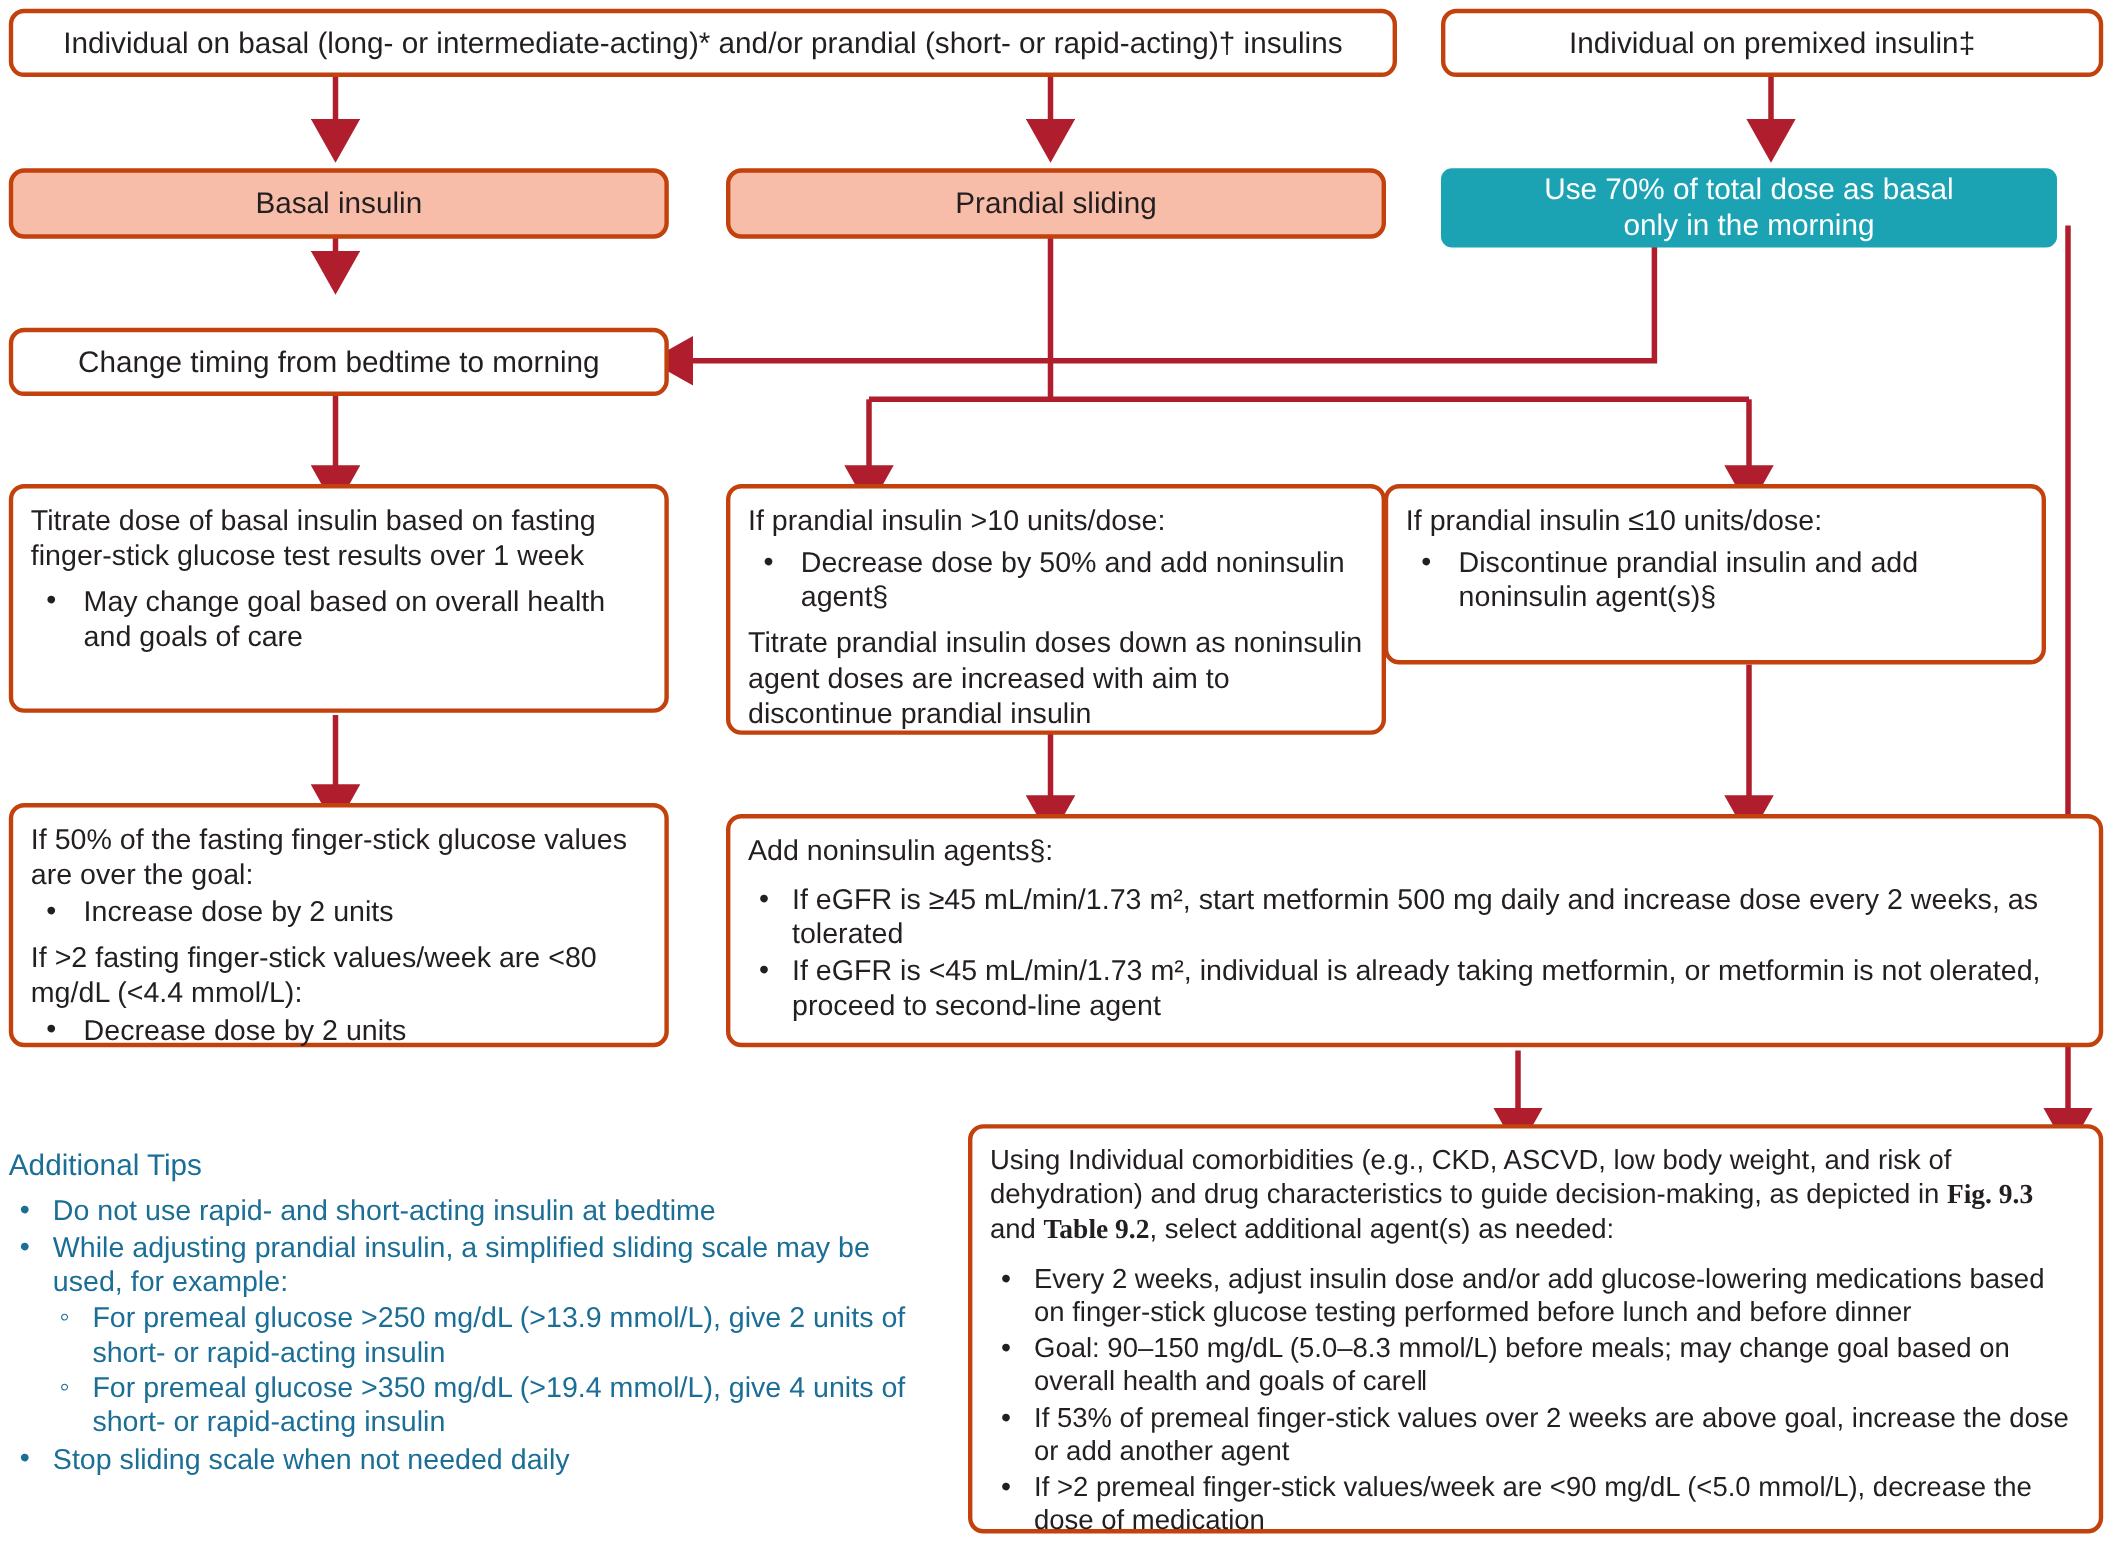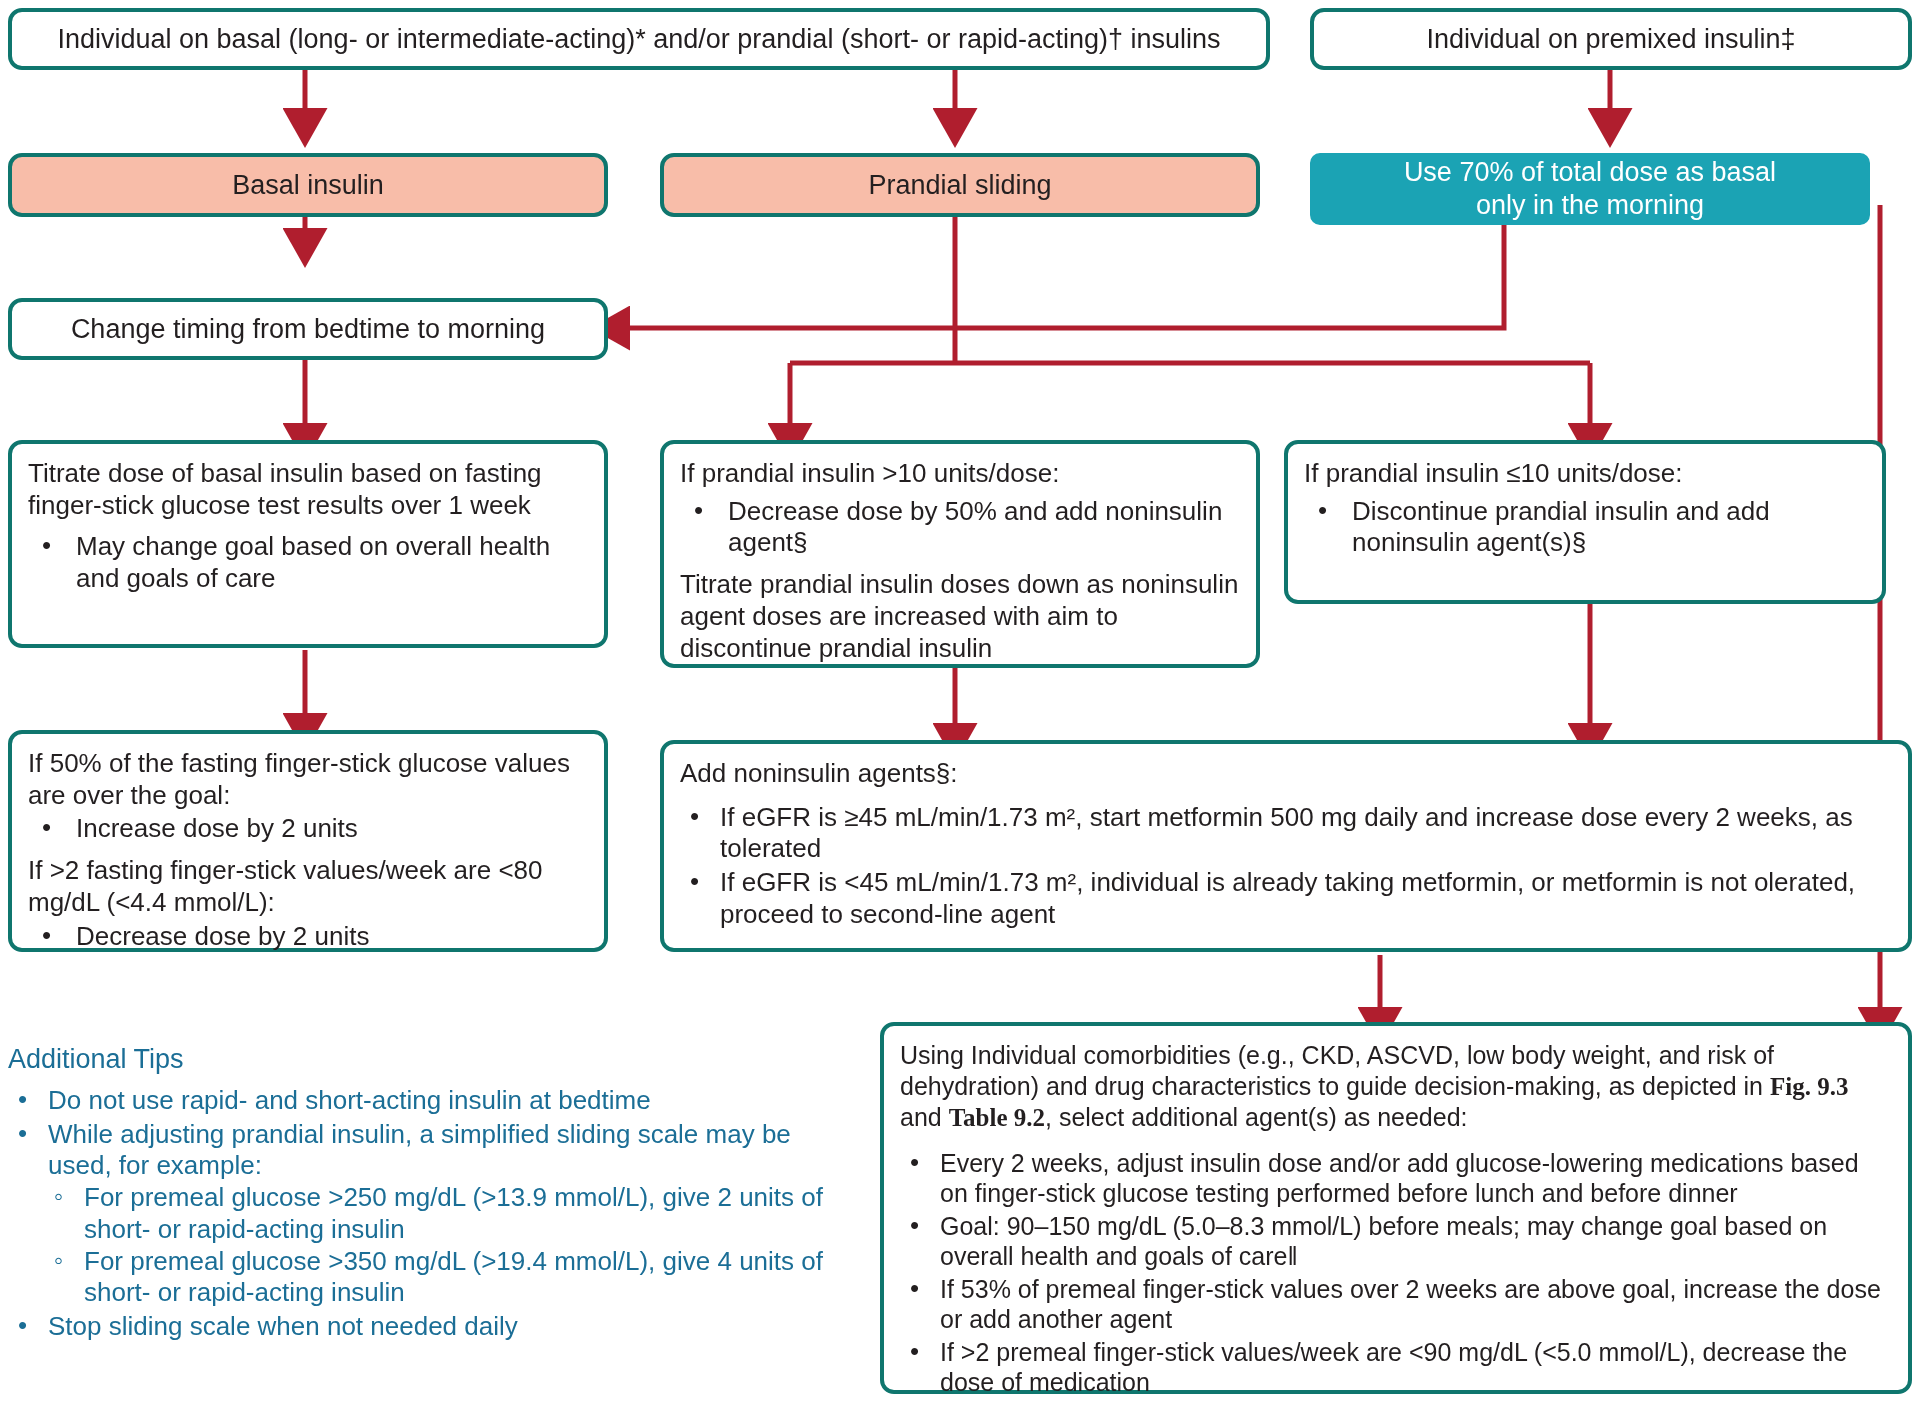--- a/index.html
+++ b/index.html
@@ -23,21 +23,21 @@
     position: absolute;
     left: 0; top: 0;
     width: 1920px;
     height: 1418px;
     pointer-events: none;
   }
   
   .node {
     position: absolute;
     box-sizing: border-box;
-    border: 4px solid #0f766e;
+    border: 4px solid #c2410c;
     border-radius: 14px;
     background: #ffffff;
     z-index: 3;
   }
   .node.salmon  { background: #f8bda9; }
   .node.teal    { background: #1ba3b4; border-color: #1ba3b4; color: #ffffff; }
 
   .node-center {
     display: flex;
     align-items: center;
@@ -215,21 +215,21 @@
   </div>
 
   <div class="node node-body t-body" style="left:660px; top:440px; width:600px; height:228px;">
     <p class="para" style="margin-bottom:6px;">If prandial insulin &gt;10 units/dose:</p>
     <ul class="bl">
       <li>Decrease dose by 50% and add noninsulin agent§</li>
     </ul>
     <p class="para">Titrate prandial insulin doses down as noninsulin agent doses are increased with  aim to discontinue prandial insulin</p>
   </div>
 
-  <div class="node node-body t-body" style="left:1284px; top:440px; width:602px; height:164px;">
+  <div class="node node-body t-body" style="left:1258px; top:440px; width:602px; height:164px;">
     <p class="para" style="margin-bottom:6px;">If prandial insulin ≤10 units/dose:</p>
     <ul class="bl">
       <li>Discontinue prandial insulin and  add noninsulin agent(s)§</li>
     </ul>
   </div>
 
   <div class="node node-body t-body" style="left:8px; top:730px; width:600px; height:222px;">
     <p class="para" style="margin-bottom:2px;">If 50% of the fasting finger-stick glucose values are over the goal:</p>
     <ul class="bl">
       <li>Increase dose by 2 units</li>

